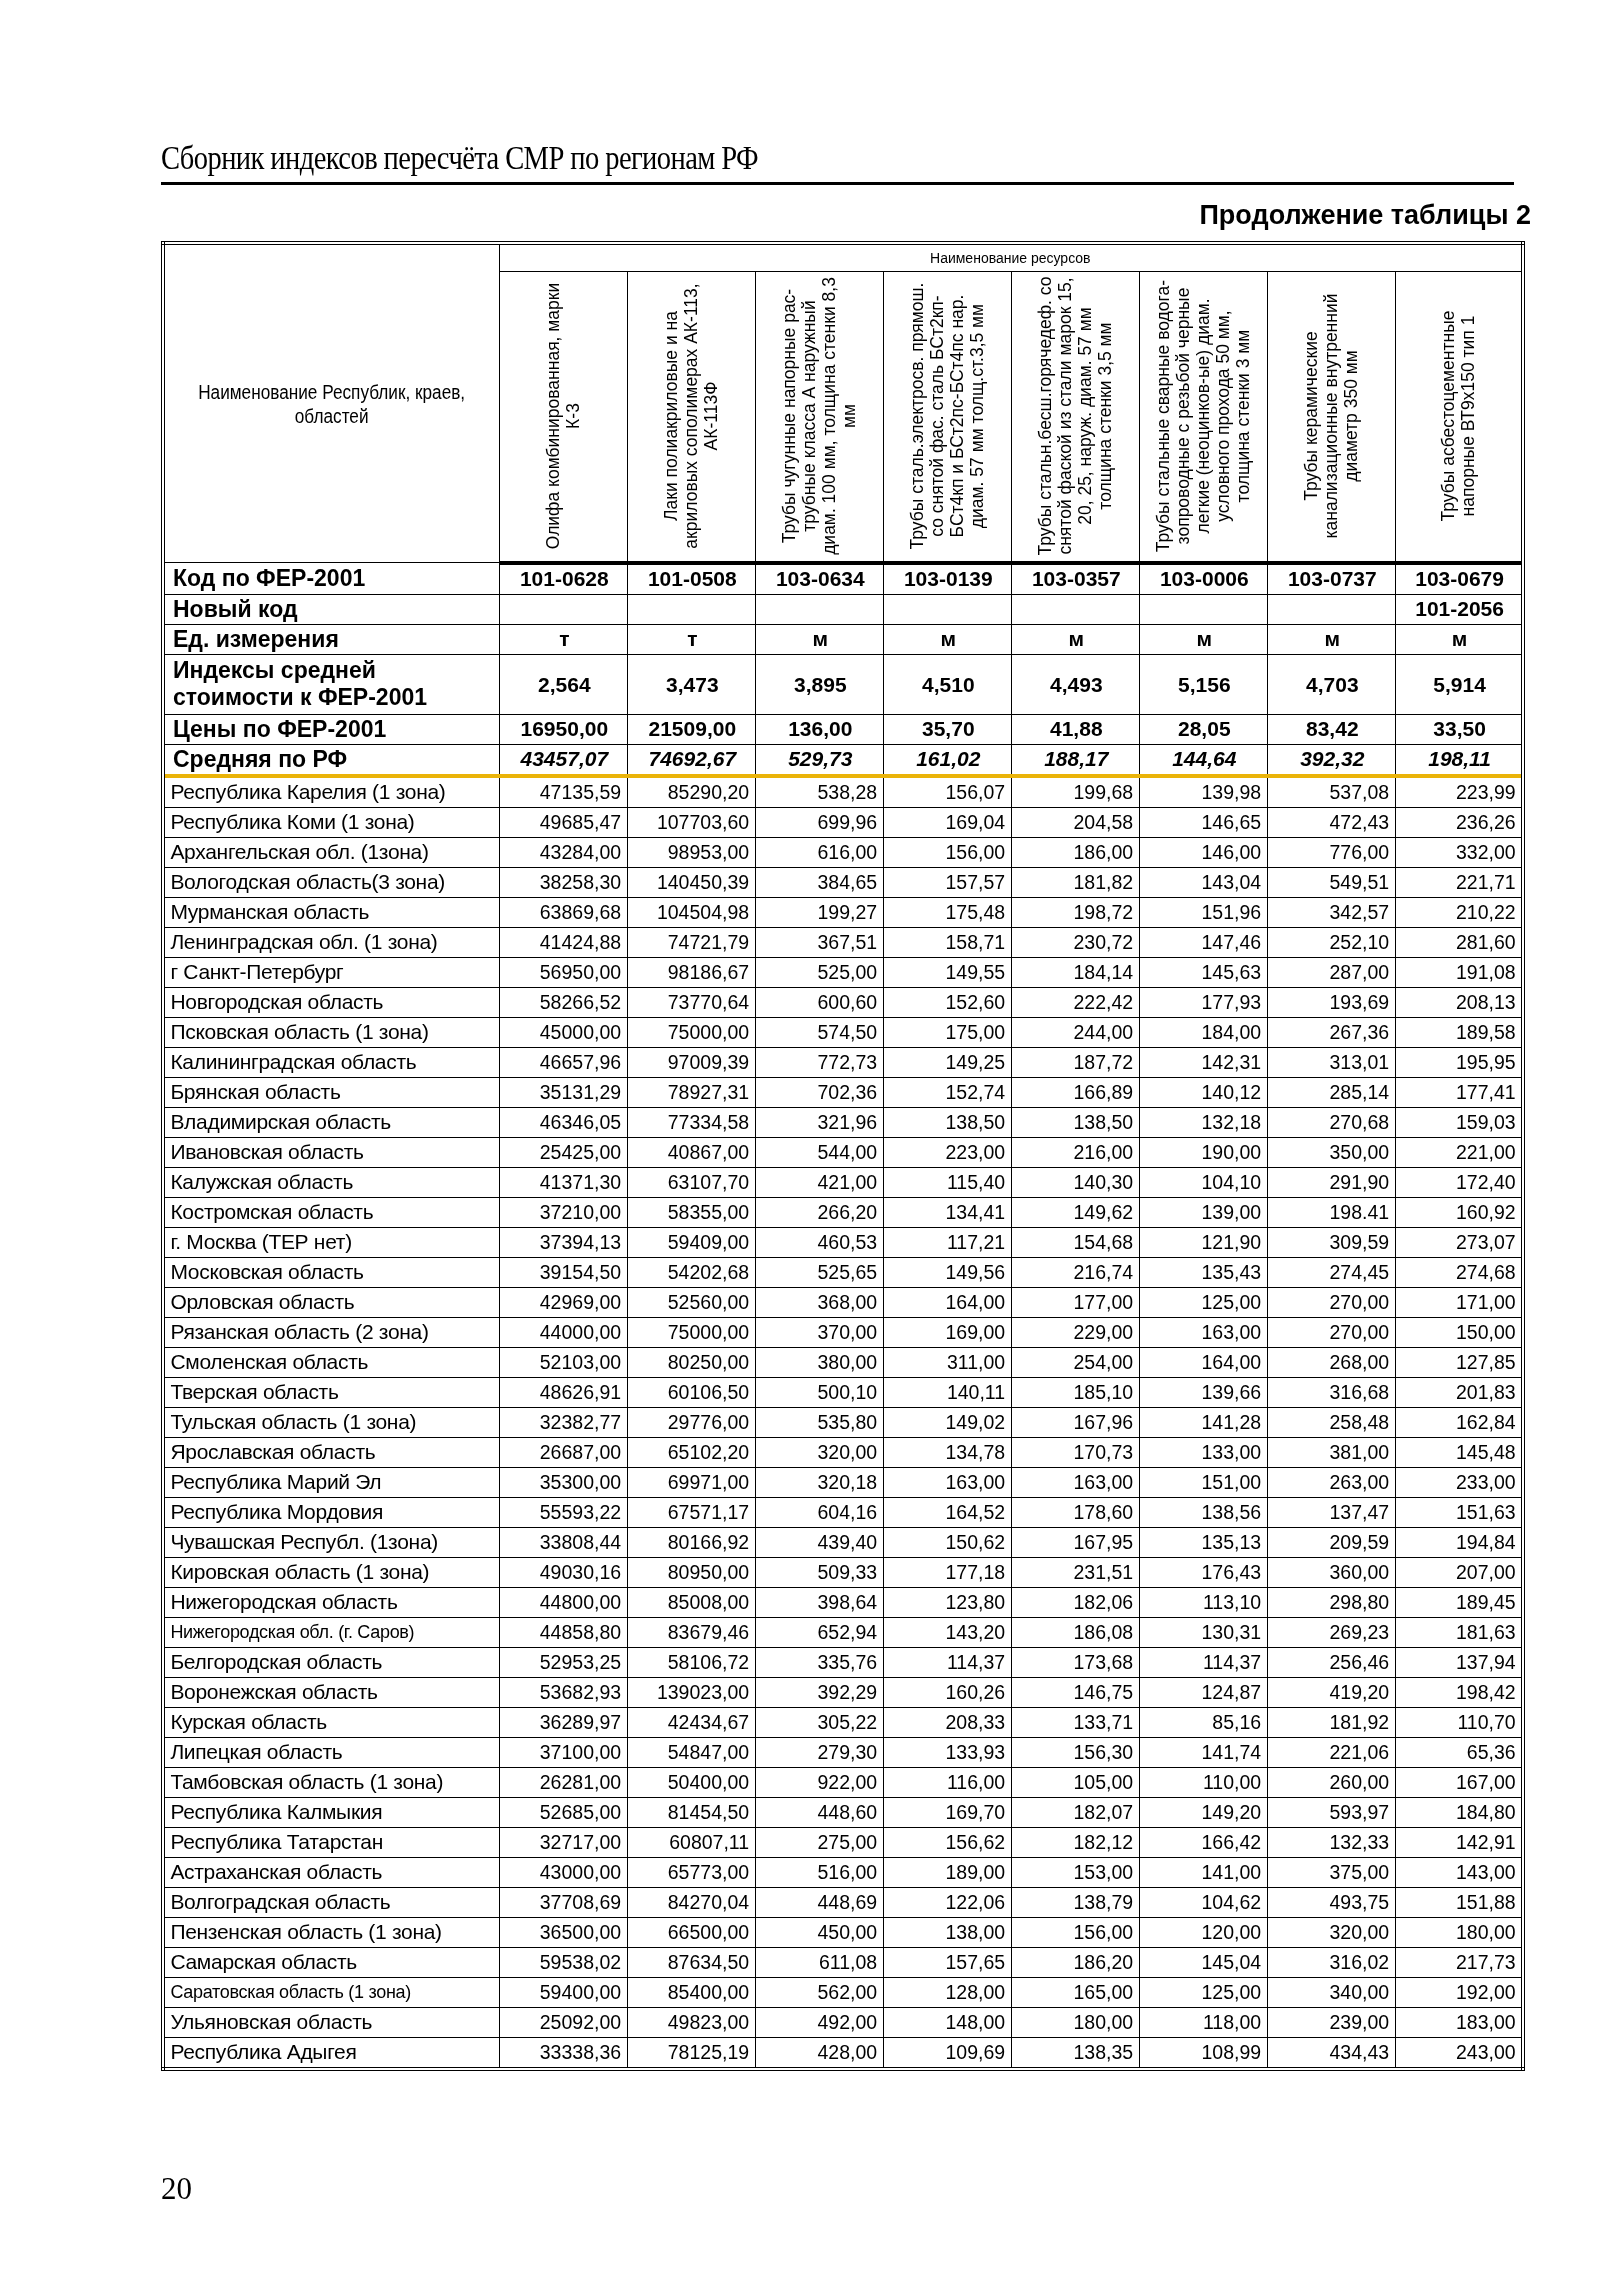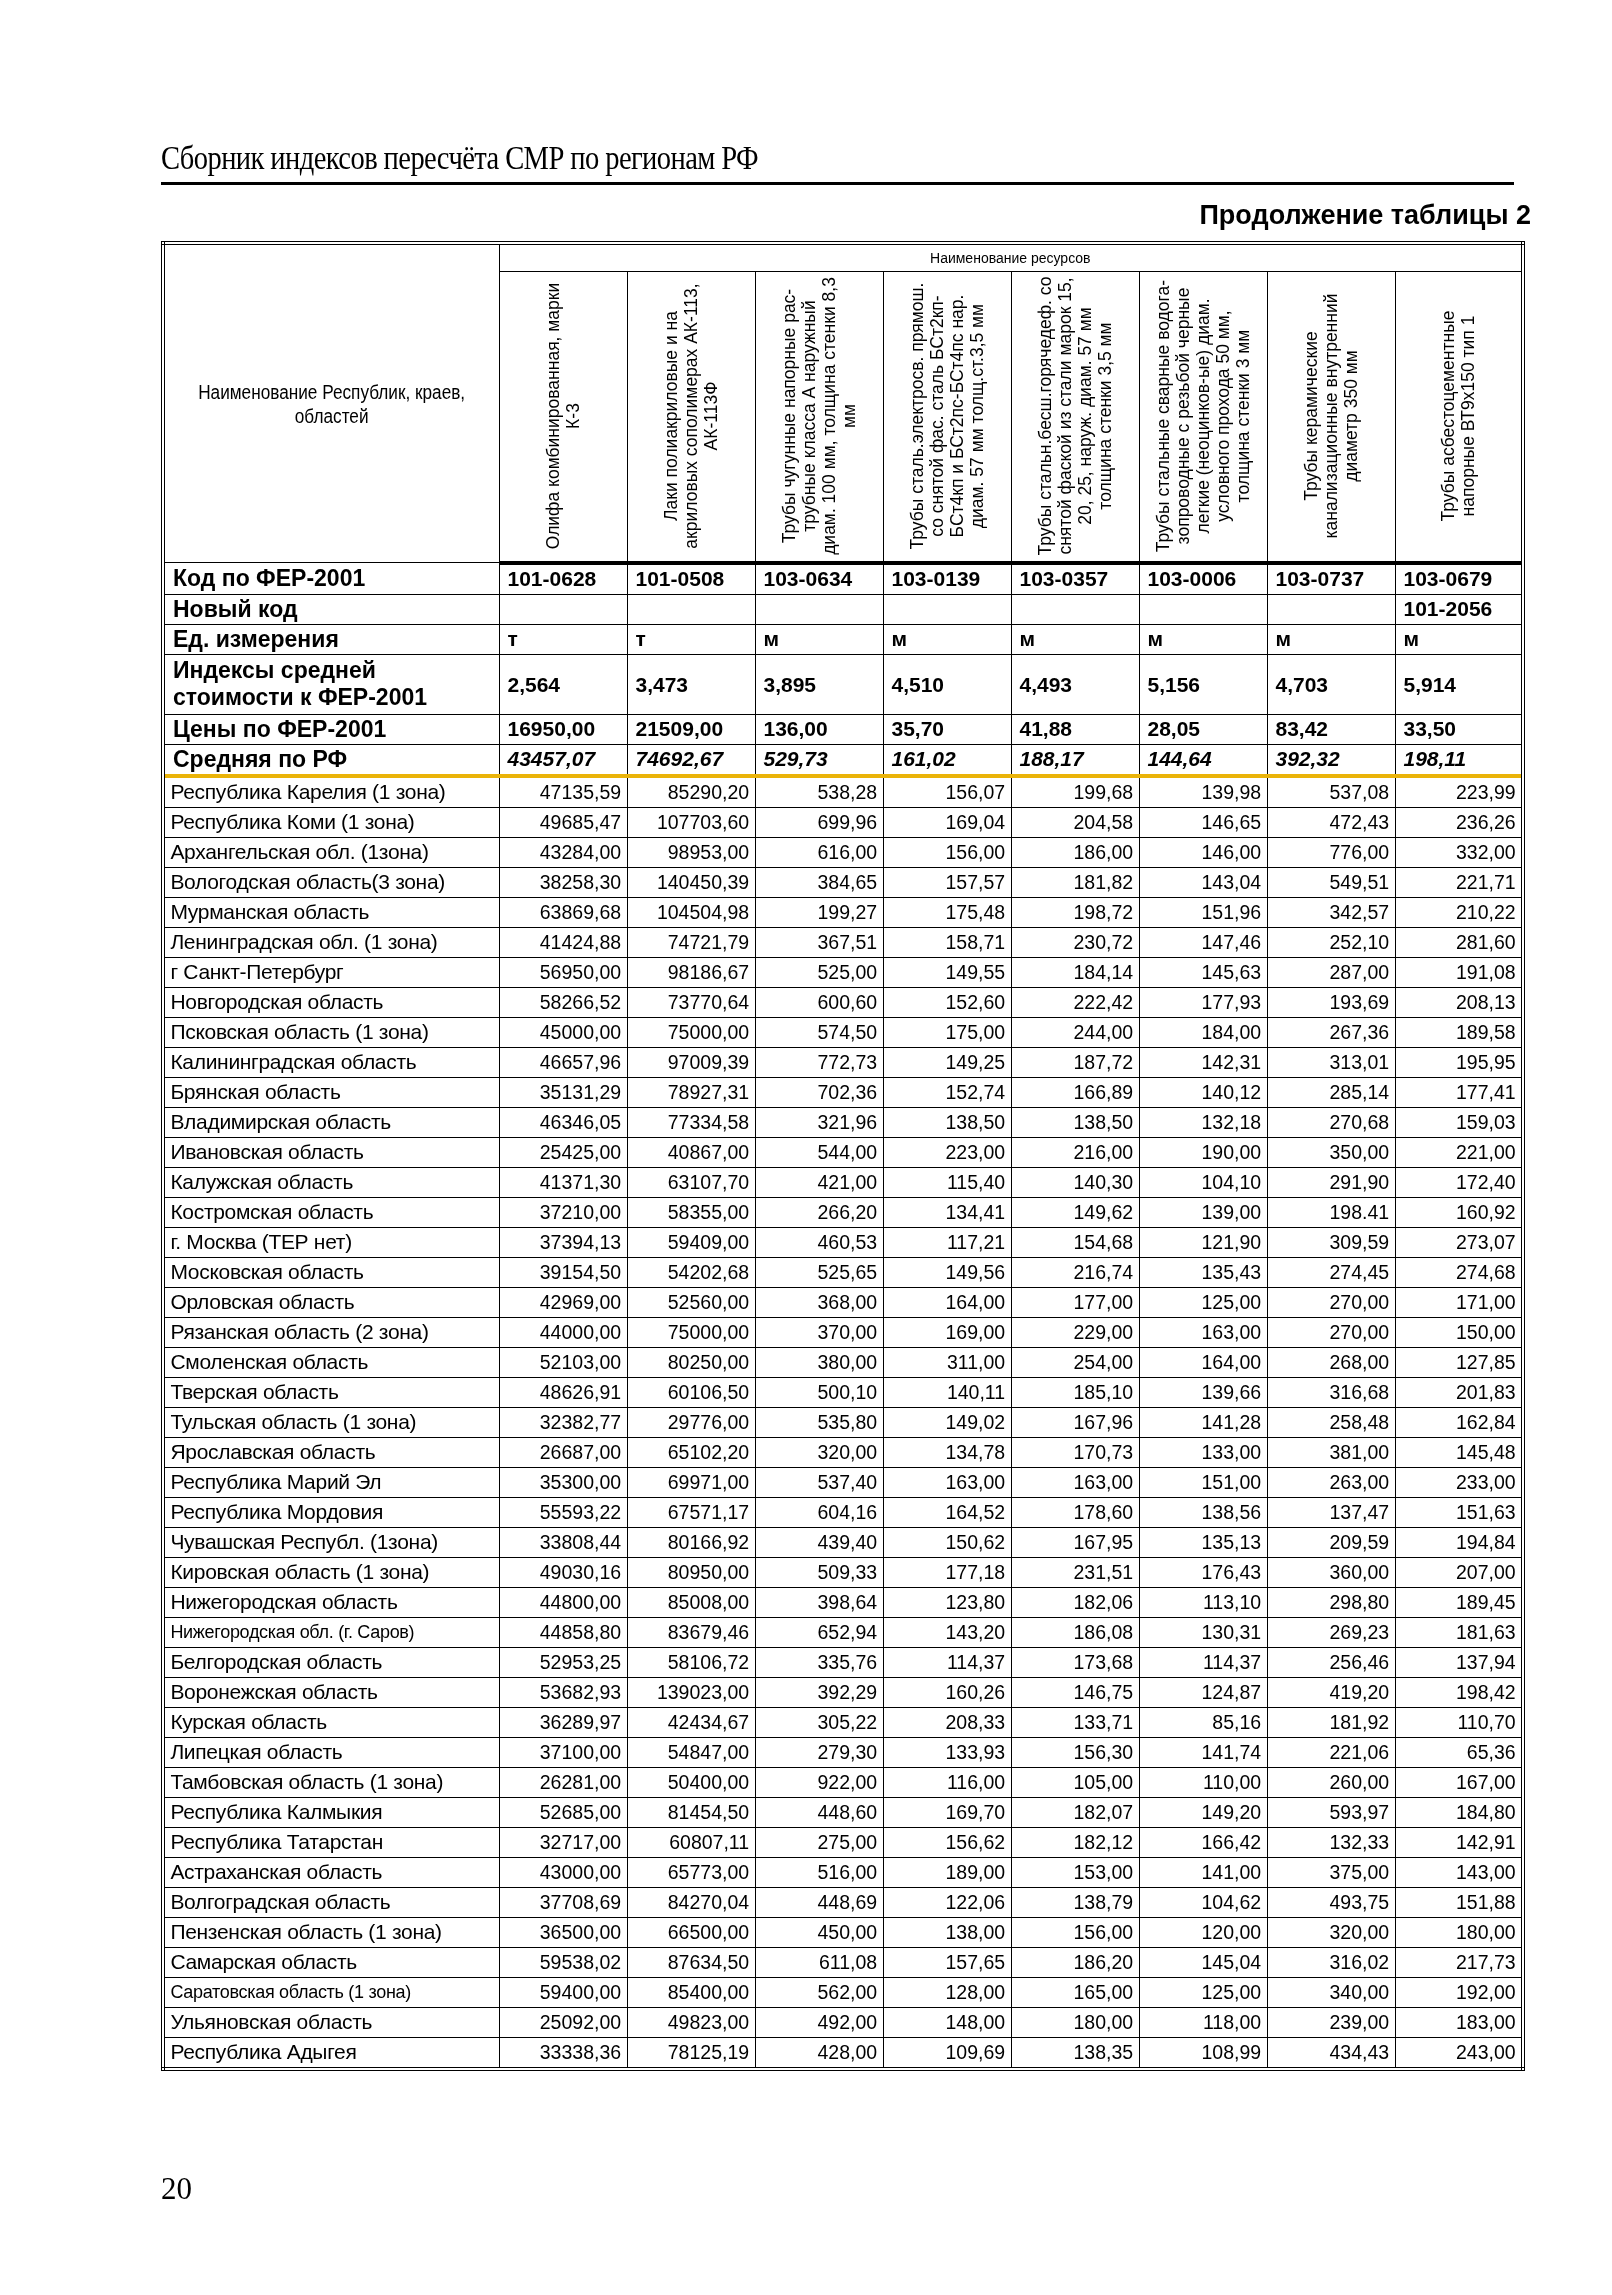--- a/index.html
+++ b/index.html
@@ -45,21 +45,21 @@
   .head-res {
     height: 289px; padding: 0 !important; position: relative; font-weight: normal;
   }
   .rot {
     position: absolute; left: 50%; top: 50%;
     width: 282px; transform: translate(-50%, -50%) rotate(-90deg);
     font-size: 17.5px; line-height: 20px; text-align: center; white-space: normal;
   }
   tr.meta td { font-weight: bold; font-size: 23px; height: 29px; padding-left: 8px; }
   tr.meta td.lbl { text-align: left; transform-origin: left center; }
-  tr.meta td.v { text-align: left; font-size: 21px; margin-top: 43px; }
+  tr.meta td.v { text-align: center; font-size: 21px; margin-top: 43px; }
   tr.meta.tall td { height: 59px; line-height: 27px; white-space: normal; }
   tr.meta.italic td.v { font-style: italic; }
   tr.meta.last td { border-bottom: 4px solid #eab308; }
   tr.head-bottom th { border-bottom: 4px solid #000; }
   tr.row td { height: 29px; font-size: 21px; }
   tr.row td.lbl { text-align: left; letter-spacing: -0.3px; }
   tr.row td.v { text-align: right; font-size: 19.5px; }
 </style>
 </head>
 <body>
@@ -429,21 +429,21 @@
         <td class="v">134,78</td>
         <td class="v">170,73</td>
         <td class="v">133,00</td>
         <td class="v">381,00</td>
         <td class="v">145,48</td>
       </tr>
       <tr class="row">
         <td class="lbl">Республика Марий Эл</td>
         <td class="v">35300,00</td>
         <td class="v">69971,00</td>
-        <td class="v">537,40</td>
+        <td class="v">320,18</td>
         <td class="v">163,00</td>
         <td class="v">163,00</td>
         <td class="v">151,00</td>
         <td class="v">263,00</td>
         <td class="v">233,00</td>
       </tr>
       <tr class="row">
         <td class="lbl">Республика Мордовия</td>
         <td class="v">55593,22</td>
         <td class="v">67571,17</td>

